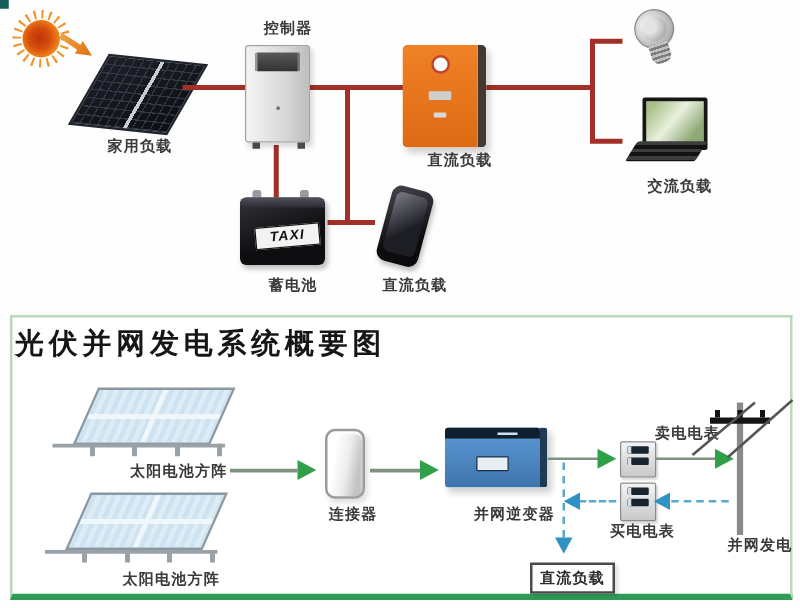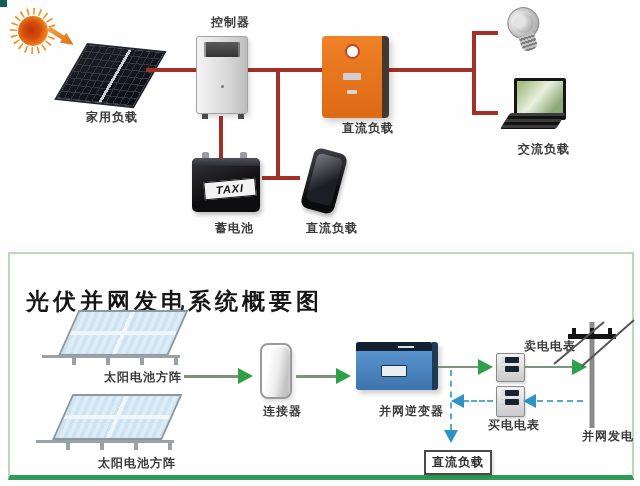--- a/index.html
+++ b/index.html
@@ -68,22 +68,22 @@
      background:repeating-linear-gradient(to bottom,#c2c2c2 0 2px,#7d7d7d 2px 4px);}
   .laptop{position:absolute;left:500px;top:78px;width:68px;height:58px;}
   .lap-screen{position:absolute;left:14px;top:0;width:46px;height:36px;border:3px solid #161616;
      border-radius:2px;background:linear-gradient(130deg,#a8c088 10%,#e9f0de 45%,#8fa877 80%);}
   .lap-base{position:absolute;left:10px;top:35px;width:56px;height:16px;transform:skewX(-32deg);
      transform-origin:top;border-radius:2px;
      background:repeating-linear-gradient(to bottom,#3c3c3c 0 3px,#121212 3px 6px);}
   
   .gpanel{position:absolute;left:8px;top:252px;width:626px;height:228px;box-sizing:border-box;
      background:#fff;border:2px solid #b9dab9;border-bottom:5px solid #2e9c55;}
-  .title{position:absolute;left:26px;top:259px;font-size:23px;font-weight:800;color:#161616;
-     letter-spacing:4px;white-space:nowrap;margin-top:27px;}
+  .title{position:absolute;left:12px;top:259px;font-size:23px;font-weight:800;color:#161616;
+     letter-spacing:4px;white-space:nowrap;}
   .array-face{position:absolute;width:110px;height:46px;box-sizing:border-box;
      transform:skewX(-24deg);transform-origin:bottom;border:2px solid #8a98a2;
      background-image:
       linear-gradient(to right,transparent calc(50% - 2px),#f0f7fb calc(50% - 2px),#f0f7fb calc(50% + 2px),transparent calc(50% + 2px)),
       linear-gradient(to bottom,transparent calc(50% - 2px),#f0f7fb calc(50% - 2px),#f0f7fb calc(50% + 2px),transparent calc(50% + 2px)),
       repeating-linear-gradient(to right,#cfe2ef 0 4px,#dcedf8 4px 8px);}
   .array-rail{position:absolute;width:138px;height:10px;
      background-image:linear-gradient(#9aa2a8,#9aa2a8),
        repeating-linear-gradient(to right,transparent 0 30px,#9aa2a8 30px 34px);
      background-size:100% 3px,100% 100%;background-repeat:no-repeat,repeat;}

